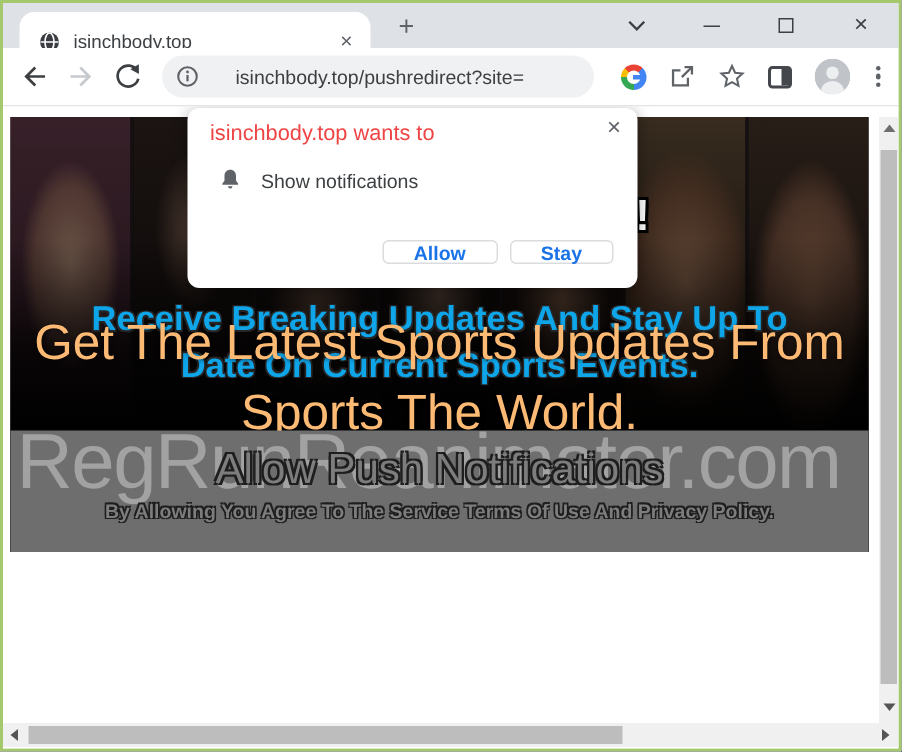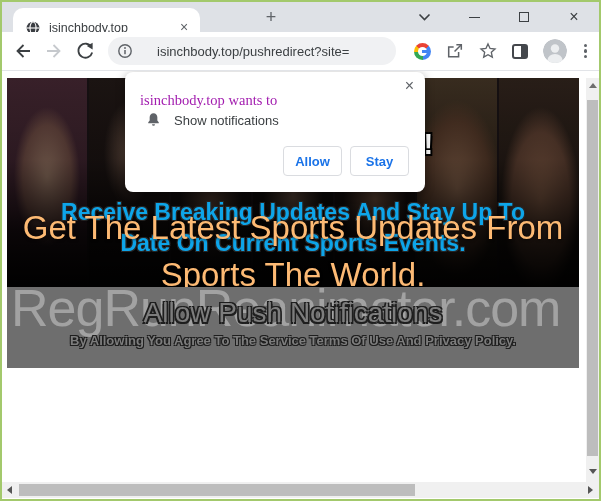--- a/index.html
+++ b/index.html
@@ -7,21 +7,21 @@
 
   .screen{
     position:relative; width:601px; height:501px;
     border:2px solid #a3c96c; background:#fff; overflow:hidden;
     display:flex; flex-direction:column;
   }
 
   
   .tabstrip{ position:relative; height:30px; background:#dee1e6; flex:0 0 auto; }
   .tab{
-    position:absolute; left:11px; top:6px; width:187px; height:24px;
+    position:absolute; left:11px; top:6px; width:234px; height:24px;
     background:#fff; border-radius:10px 10px 0 0;
     display:flex; align-items:center; padding:16px 8px 0 13px;
   }
   .tab-title{ font-size:12.5px; color:#3c4043; margin-left:9px; flex:1;
     white-space:nowrap; overflow:hidden; }
   .tab-close{ font-size:14px; color:#5f6368; width:16px; height:16px; line-height:15px;
     text-align:center; border-radius:50%; cursor:default; }
   .new-tab{
     position:absolute; left:258px; top:5px; width:22px; height:22px;
     font-size:18px; color:#5f6368; text-align:center; line-height:20px; border-radius:50%;
@@ -91,26 +91,26 @@
     font-size:13px; font-weight:bold; color:#7d7d7d;
     text-shadow:-1px -1px 0 #1e1e1e, 1px -1px 0 #1e1e1e, -1px 1px 0 #1e1e1e, 1px 1px 0 #1e1e1e; }
 
   
   .dialog{
     position:absolute; left:123px; top:1px; width:300px; height:120px;
     background:#fff; border-radius:8px; box-shadow:0 2px 10px rgba(0,0,0,.35);
     z-index:5;
   }
   .dlg-close{ position:absolute; right:11px; top:6px; font-size:16px; color:#5f6368; line-height:1; }
-  .dlg-title{ position:absolute; left:15px; top:20px; font-size:14.5px; color:#a21caf;font-family:Liberation Serif, serif; }
+  .dlg-title{ position:absolute; left:15px; top:9px; font-size:14.5px; color:#ef4444; }
   .dlg-row{ position:absolute; left:21px; top:40px; display:flex; align-items:center; gap:13px; }
   .dlg-perm{ font-size:13px; color:#3c4043; }
   .dlg-btns{ position:absolute; right:16px; bottom:16px; display:flex; gap:8px; }
   .dlg-btn{
-    min-width:59px; height:30px; padding:0 3px;
+    min-width:59px; height:16px; padding:0 20px;
     background:#fff; border:1px solid #dadce0; border-radius:4px;
     font-family:"Liberation Sans", sans-serif; font-size:13px; font-weight:bold; color:#1a73e8;
   }
 
   
   .vscroll{ position:absolute; right:0; top:7px; width:13px; height:404px; background:#f0f0f0; }
   .vthumb{ position:absolute; left:1px; top:22px; width:11px; height:356px; background:#bdbdbd; }
   .arr{ position:absolute; width:0; height:0; }
   .arr-up{ left:2.5px; top:5px; border-left:4px solid transparent; border-right:4px solid transparent; border-bottom:5px solid #6e6e6e; }
   .arr-down{ left:2.5px; bottom:8px; border-left:4px solid transparent; border-right:4px solid transparent; border-top:5px solid #555; }

